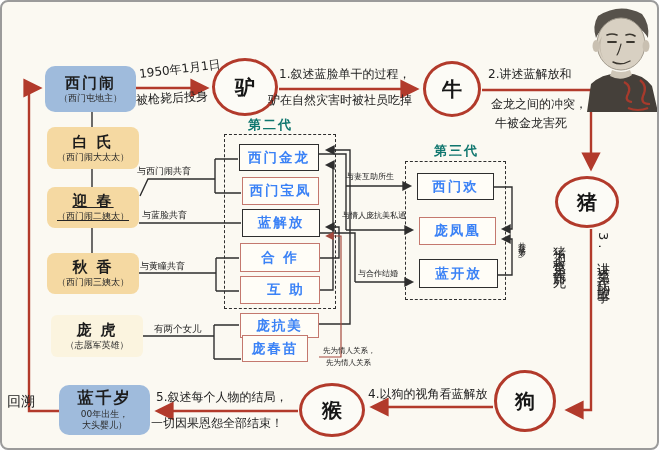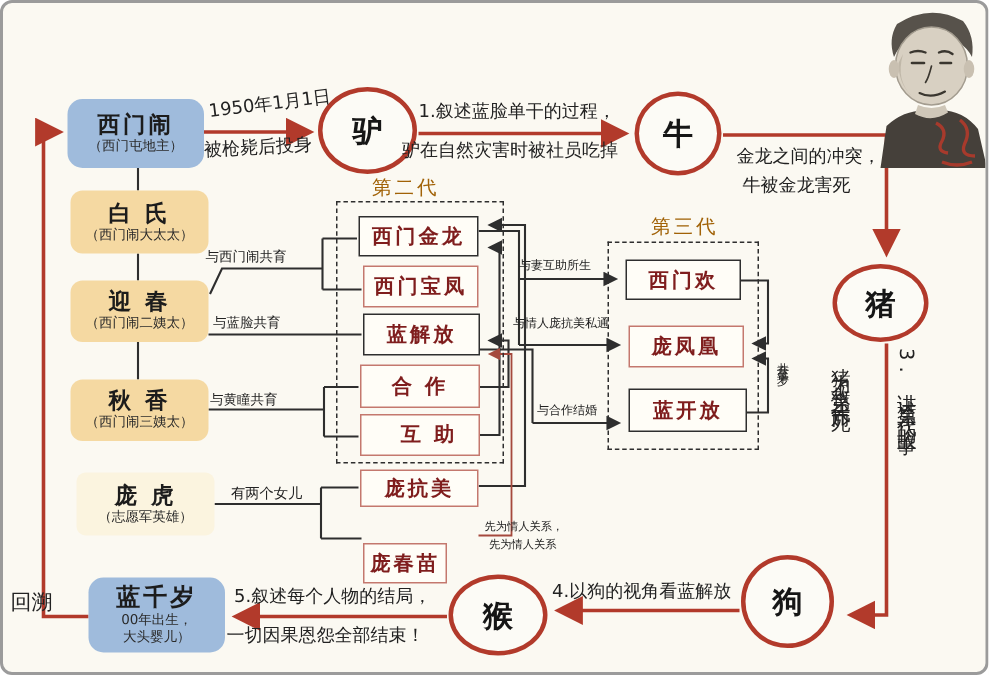--- a/index.html
+++ b/index.html
@@ -9,31 +9,31 @@
   svg.overlay{position:absolute;left:0;top:0;width:655px;height:446px;}
   .box{position:absolute;display:flex;flex-direction:column;align-items:center;
        justify-content:center;box-sizing:border-box;text-align:center;line-height:1.15;}
   .blue{background:var(--blue);border-radius:10px;}
   .tan{background:var(--tan);border-radius:8px;}
   .cream{background:var(--cream);border-radius:6px;}
   .box .nm{font-weight:bold;font-size:15px;letter-spacing:2px;color:#1c1c1c;}
   .box .ds{font-size:9px;color:#2a2a2a;margin-top:1px;white-space:nowrap;}
   .wbox{position:absolute;box-sizing:border-box;background:#fffdf7;
         border:1.6px solid #2e2e2e;display:flex;align-items:center;justify-content:center;
-        font-size:13.5px;font-weight:bold;letter-spacing:2px;color:#7f1d1d;}
+        font-size:13.5px;font-weight:bold;letter-spacing:2px;color:#3b82f6;}
   .wbox.female{border-color:#c4786e;}
   .circle{position:absolute;box-sizing:border-box;border:3px solid var(--red);
           border-radius:50%;display:flex;align-items:center;justify-content:center;
           font-size:20px;font-weight:bold;color:#161616;background:rgba(255,255,255,.35);}
   .note{position:absolute;font-size:12px;color:#222;white-space:nowrap;font-weight:500;}
   .small-label{position:absolute;font-size:8.5px;color:#222;white-space:nowrap;}
   .tiny{font-size:7.5px;}
   .vert{writing-mode:vertical-rl;letter-spacing:4px;white-space:normal;}
   .dashed-box{position:absolute;box-sizing:border-box;border:1.6px dashed #2e2e2e;background:transparent;}
-  .gen-label{position:absolute;font-size:13px;font-weight:normal;letter-spacing:2px;color:#a16207;}
+  .gen-label{position:absolute;font-size:13px;font-weight:bold;letter-spacing:2px;color:#0f766e;}
 </style>
 </head>
 <body>
 
 <div id="stage">
 
   <svg class="overlay" viewBox="0 0 655 446" fill="none">
     <defs>
       <marker id="ar" markerWidth="9" markerHeight="9" refX="6.5" refY="4" orient="auto">
         <path d="M0,0 L8,4 L0,8 Z" fill="#b23a2b"></path>
@@ -107,21 +107,21 @@
   <div class="gen-label" style="left:432px;top:140px;">第三代</div>
 
   <div class="box blue" style="left:43px;top:64px;width:91px;height:46px;">
     <div class="nm">西门闹</div>
     <div class="ds">（西门屯地主）</div>
   </div>
   <div class="box tan" style="left:45px;top:125px;width:92px;height:42px;">
     <div class="nm">白 氏</div>
     <div class="ds">（西门闹大太太）</div>
   </div>
-  <div class="box tan" style="left:45px;top:185px;width:92px;height:41px;">
+  <div class="box tan" style="left:45px;top:185px;width:92px;height:41px;text-decoration:underline;">
     <div class="nm">迎 春</div>
     <div class="ds">（西门闹二姨太）</div>
   </div>
   <div class="box tan" style="left:45px;top:251px;width:92px;height:41px;">
     <div class="nm">秋 香</div>
     <div class="ds">（西门闹三姨太）</div>
   </div>
   <div class="box cream" style="left:49px;top:313px;width:92px;height:42px;">
     <div class="nm">庞 虎</div>
     <div class="ds">（志愿军英雄）</div>
@@ -136,32 +136,33 @@
   <div class="wbox female" style="left:240px;top:175px;width:77px;height:28px;">西门宝凤</div>
   <div class="wbox" style="left:240px;top:207px;width:78px;height:28px;">蓝解放</div>
   <div class="wbox female" style="left:238px;top:241px;width:80px;height:29px;">合 作</div>
   <div class="wbox female" style="left:238px;top:274px;width:80px;height:28px;padding-left:12px;">互 助</div>
 
   <div class="wbox" style="left:415px;top:171px;width:77px;height:27px;">西门欢</div>
   <div class="wbox female" style="left:417px;top:215px;width:77px;height:28px;">庞凤凰</div>
   <div class="wbox" style="left:417px;top:257px;width:79px;height:29px;">蓝开放</div>
 
   <div class="wbox female" style="left:238px;top:311px;width:79px;height:25px;">庞抗美</div>
-  <div class="wbox female" style="left:240px;top:360px;width:56px;height:27px;font-family:Liberation Serif, serif;">庞春苗</div>
+  <div class="wbox female" style="left:240px;top:333px;width:66px;height:27px;font-family:Liberation Serif, serif;">庞春苗</div>
 
   <div class="circle" style="left:210px;top:56px;width:66px;height:58px;">驴</div>
   <div class="circle" style="left:421px;top:59px;width:58px;height:56px;">牛</div>
   <div class="circle" style="left:553px;top:174px;width:64px;height:52px;">猪</div>
   <div class="circle" style="left:492px;top:368px;width:62px;height:62px;">狗</div>
   <div class="circle" style="left:297px;top:381px;width:66px;height:54px;">猴</div>
 
   <div class="note" style="left:137px;top:59px;transform:rotate(-7deg);">1950年1月1日</div>
   <div class="note" style="left:134px;top:88px;transform:rotate(-3deg);">被枪毙后投身</div>
   <div class="note" style="left:277px;top:64px;">1.叙述蓝脸单干的过程，</div>
   <div class="note" style="left:266px;top:90px;">驴在自然灾害时被社员吃掉</div>
+  <div class="note" style="left:486px;top:64px;">2.讲述蓝解放和</div>
   <div class="note" style="left:489px;top:94px;">金龙之间的冲突，</div>
   <div class="note" style="left:493px;top:113px;">牛被金龙害死</div>
   <div class="note vert" style="left:592px;top:230px;height:172px;font-size:13px;">3.讲述第二代的故事</div>
   <div class="note vert" style="left:548px;top:233px;height:160px;font-size:13px;">猪为了救第三代而死</div>
   <div class="note" style="left:366px;top:384px;">4.以狗的视角看蓝解放</div>
   <div class="note" style="left:154px;top:387px;">5.叙述每个人物的结局，</div>
   <div class="note" style="left:149px;top:413px;">一切因果恩怨全部结束！</div>
   <div class="note" style="left:5px;top:391px;font-size:14px;">回溯</div>
 
   <div class="small-label" style="left:135px;top:163px;font-size:9px;">与西门闹共育</div>

